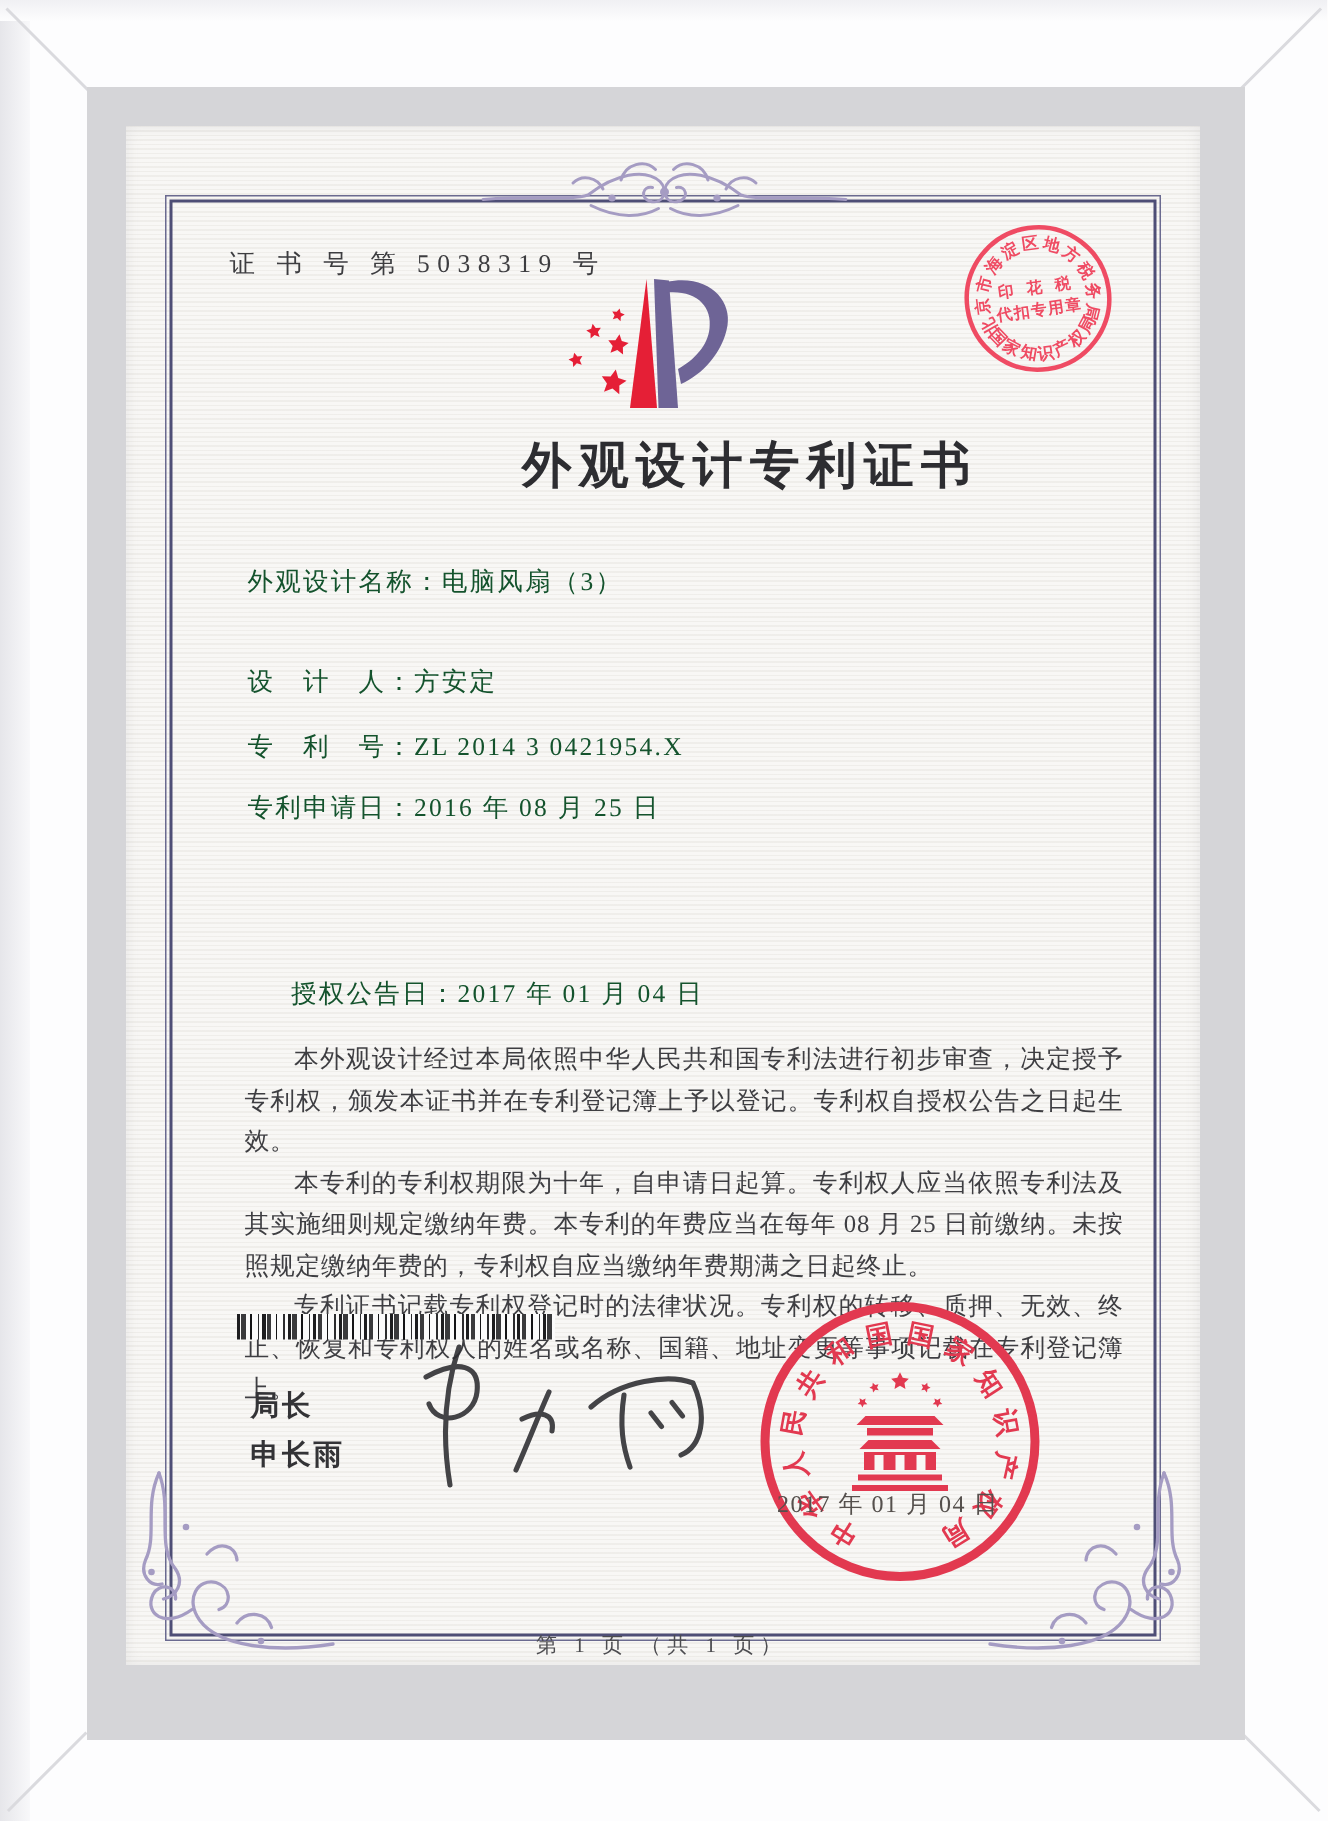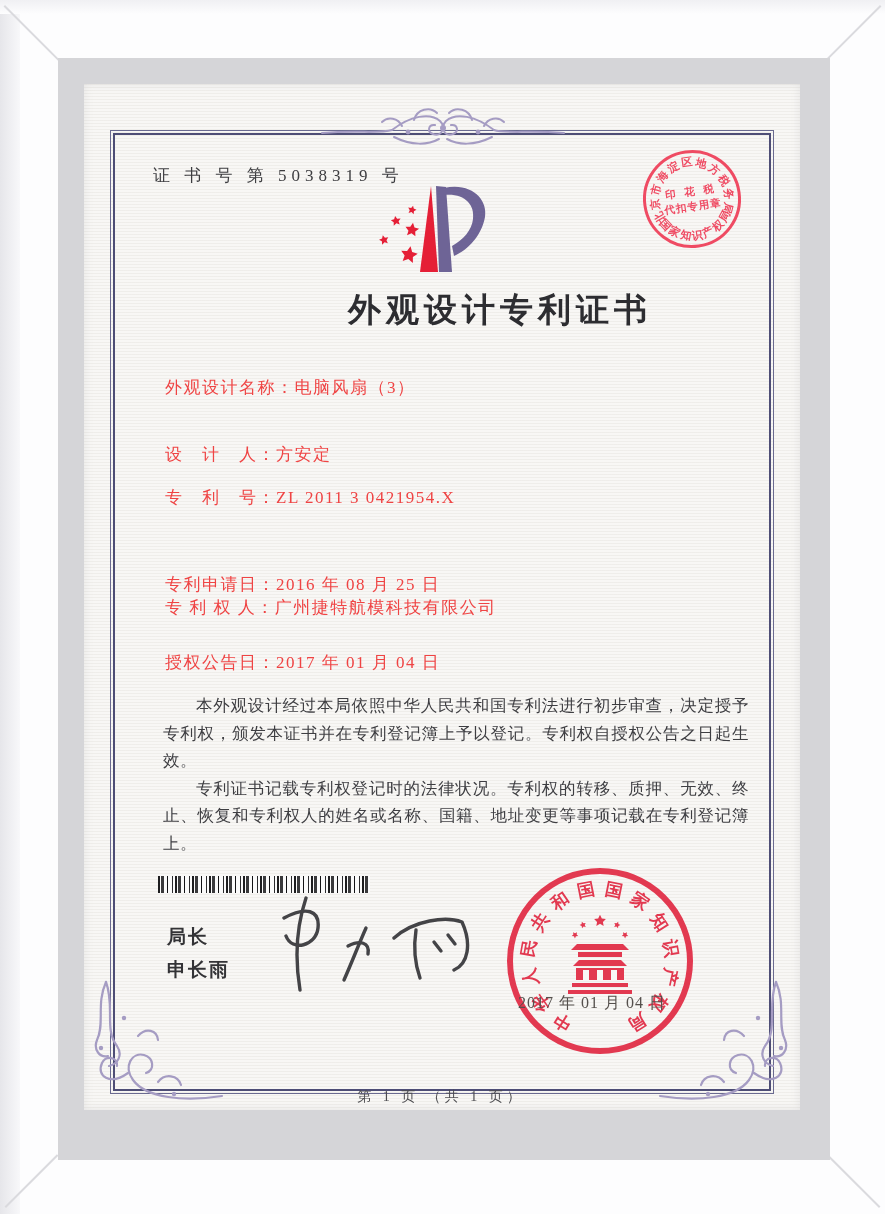--- a/index.html
+++ b/index.html
@@ -24,21 +24,21 @@
   .page-frame{position:absolute;left:110px;top:130px;width:662px;height:962px;
       border:1px solid #6a6a90;}
   .page-frame::after{content:"";position:absolute;left:2px;top:2px;right:2px;bottom:2px;
       border:2.5px solid #4e4e76;}
   .ornament{position:absolute;pointer-events:none;}
   
   .cert-no{position:absolute;left:153px;top:164px;font-size:17px;letter-spacing:5px;color:#3d3d40;}
   .logo{position:absolute;left:372px;top:182px;}
   .doc-title{position:absolute;left:110px;top:288px;width:780px;text-align:center;
       font-size:33px;font-weight:bold;letter-spacing:5px;color:#2d2d31;}
-  .field-row{position:absolute;left:165px;font-size:17px;letter-spacing:1.5px;color:#ef4444;white-space:nowrap;}
+  .field-row{position:absolute;left:165px;font-size:17px;letter-spacing:1.5px;color:#14532d;white-space:nowrap;}
   .field-row .lab{display:inline-block;}
   .body-text{position:absolute;left:163px;top:692px;width:586px;font-size:16.5px;line-height:27.5px;
       color:#3e3e42;text-align:justify;letter-spacing:.5px;}
   .body-text p{margin:0;text-indent:2em;}
   .barcode{position:absolute;left:158px;top:876px;width:212px;height:17px;
       background:
         repeating-linear-gradient(90deg,#1d1d1f 0 2px,#fbfbfb 2px 3px,#3a3a3c 3px 6px,#fbfbfb 6px 9px,#141416 9px 10px,#fbfbfb 10px 14px,#2c2c2e 14px 15px,#fbfbfb 15px 17px);}
   .official-title{position:absolute;left:167px;top:924px;font-size:19px;font-weight:bold;color:#333336;
       font-family:"Liberation Sans","DejaVu Sans",sans-serif;letter-spacing:2px;}
   .official-name{position:absolute;left:167px;top:957px;font-size:19px;font-weight:bold;color:#333336;
@@ -142,34 +142,32 @@
 
   <div class="doc-title">外观设计专利证书</div>
 
   <div class="field-row" style="top:376px;">
     <span class="lab">外观设计名称：</span><span>电脑风扇（3）</span>
   </div>
   <div class="field-row" style="top:431px;margin-top:12px;">
     <span class="lab">设　计　人：</span><span>方安定</span>
   </div>
   <div class="field-row" style="top:486px;">
-    <span class="lab">专　利　号：</span><span>ZL 2011 3 0421954.X</span>
-  </div>
-  <div class="field-row" style="top:573px;">
+    <span class="lab">专　利　号：</span><span>ZL 2014 3 0421954.X</span>
+  </div>
+  <div class="field-row" style="top:527px;">
     <span class="lab">专利申请日：</span><span>2016 年 08 月 25 日</span>
   </div>
-  <div class="field-row" style="top:596px;">
-    <span class="lab">专 利 权 人：</span><span>广州捷特航模科技有限公司</span>
-  </div>
-  <div class="field-row" style="top:651px;">
+  <div class="field-row" style="top:651px;margin-left:29px;">
     <span class="lab">授权公告日：</span><span>2017 年 01 月 04 日</span>
   </div>
 
   <div class="body-text">
     <p>本外观设计经过本局依照中华人民共和国专利法进行初步审查，决定授予专利权，颁发本证书并在专利登记簿上予以登记。专利权自授权公告之日起生效。</p>
+    <p>本专利的专利权期限为十年，自申请日起算。专利权人应当依照专利法及其实施细则规定缴纳年费。本专利的年费应当在每年 08 月 25 日前缴纳。未按照规定缴纳年费的，专利权自应当缴纳年费期满之日起终止。</p>
     <p>专利证书记载专利权登记时的法律状况。专利权的转移、质押、无效、终止、恢复和专利权人的姓名或名称、国籍、地址变更等事项记载在专利登记簿上。</p>
   </div>
 
   <div class="barcode"></div>
 
   <div class="official-title">局长</div>
   <div class="official-name">申长雨</div>
 
   <svg class="signature" width="230" height="112" viewBox="0 0 230 112">
     <g stroke="#2c2c30" stroke-width="3.4" fill="none" stroke-linecap="round" stroke-linejoin="round" opacity="0.88">

